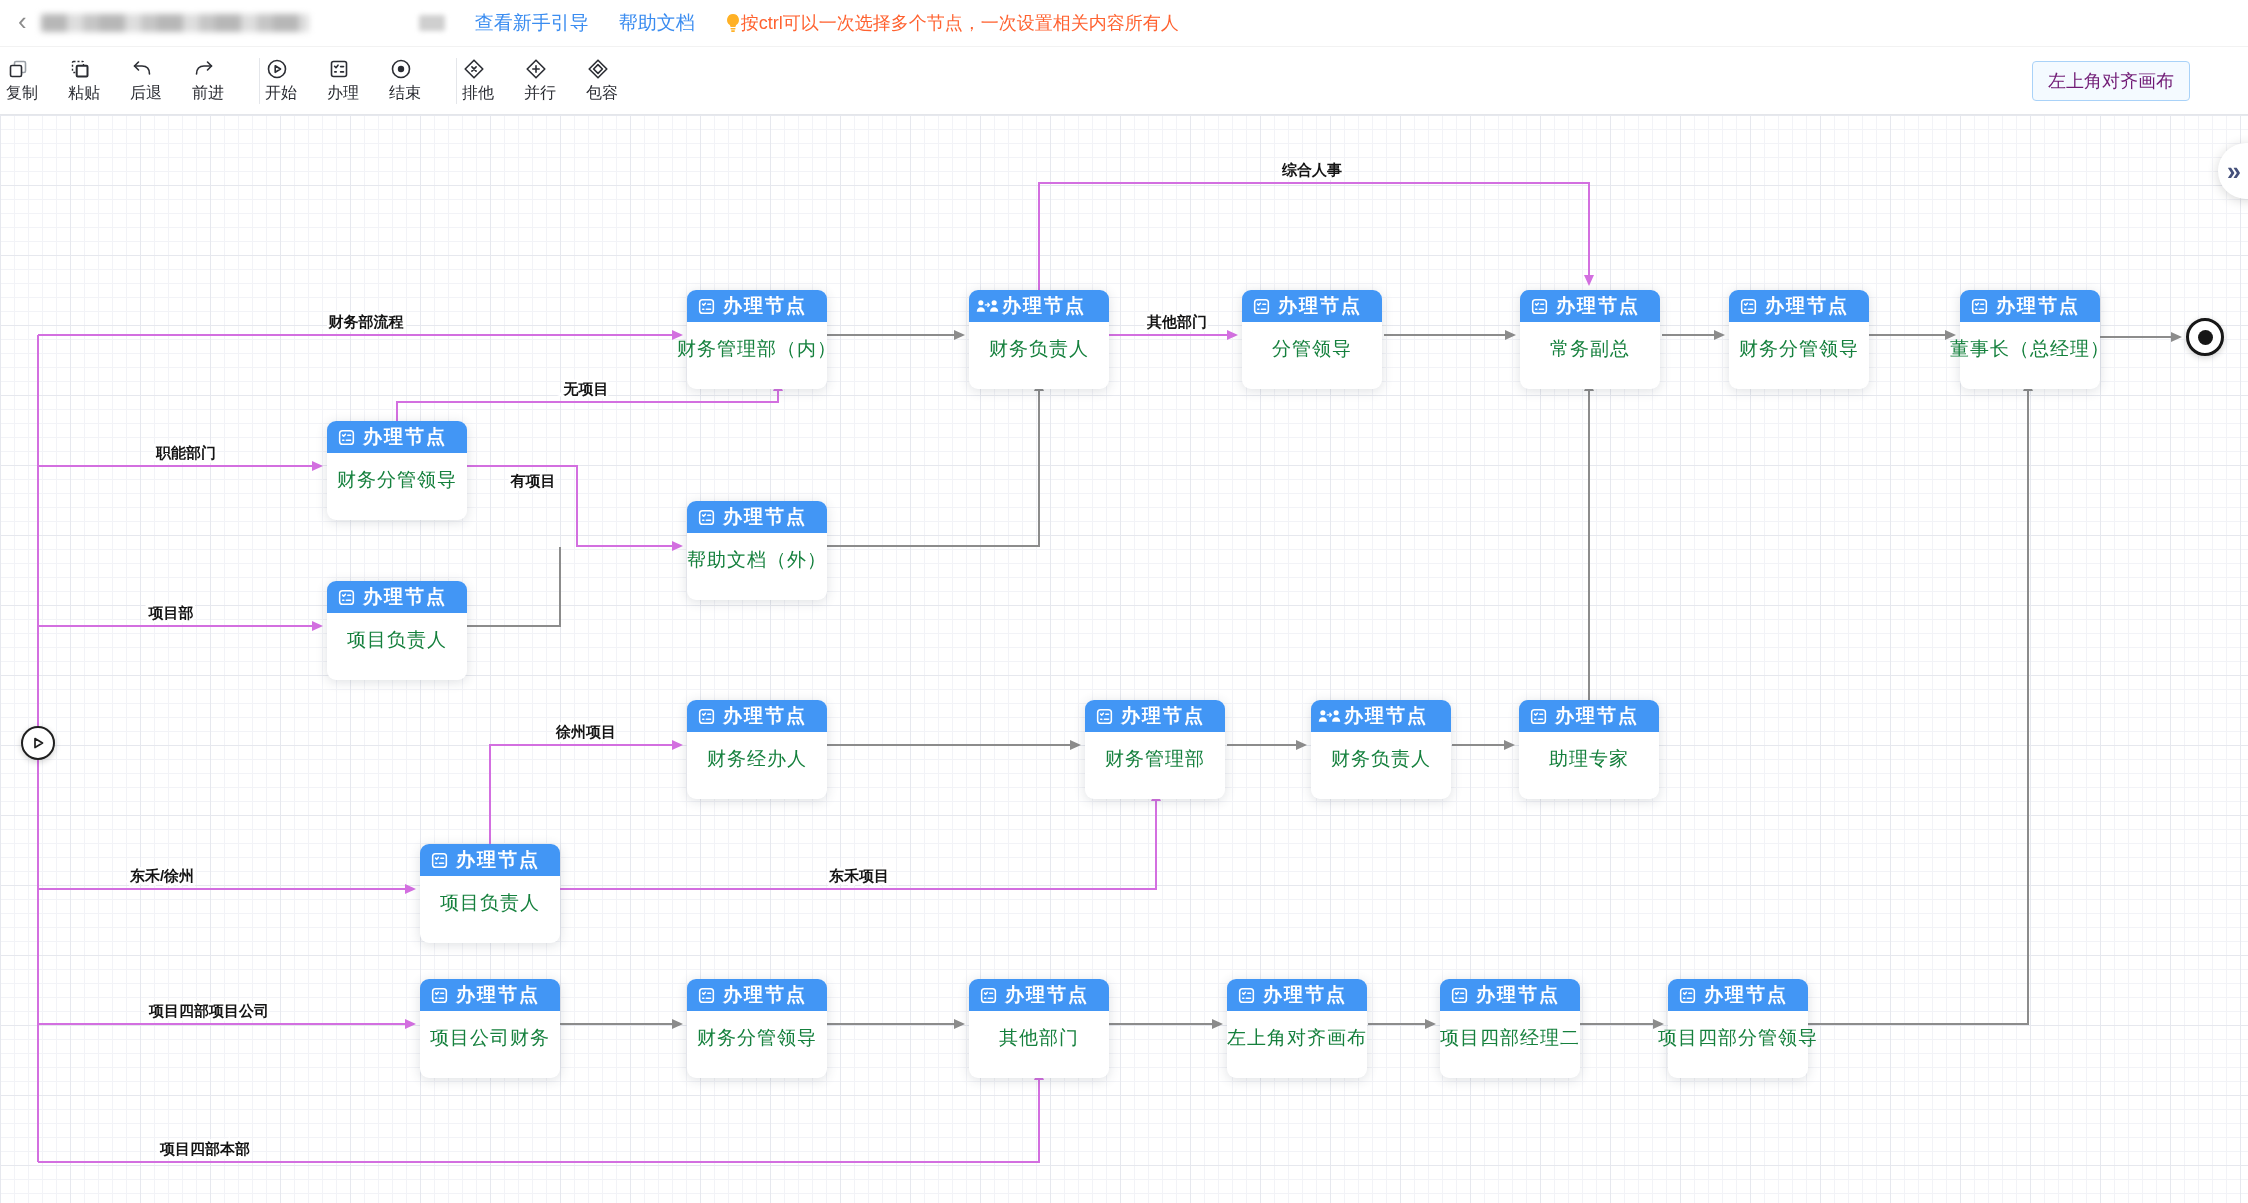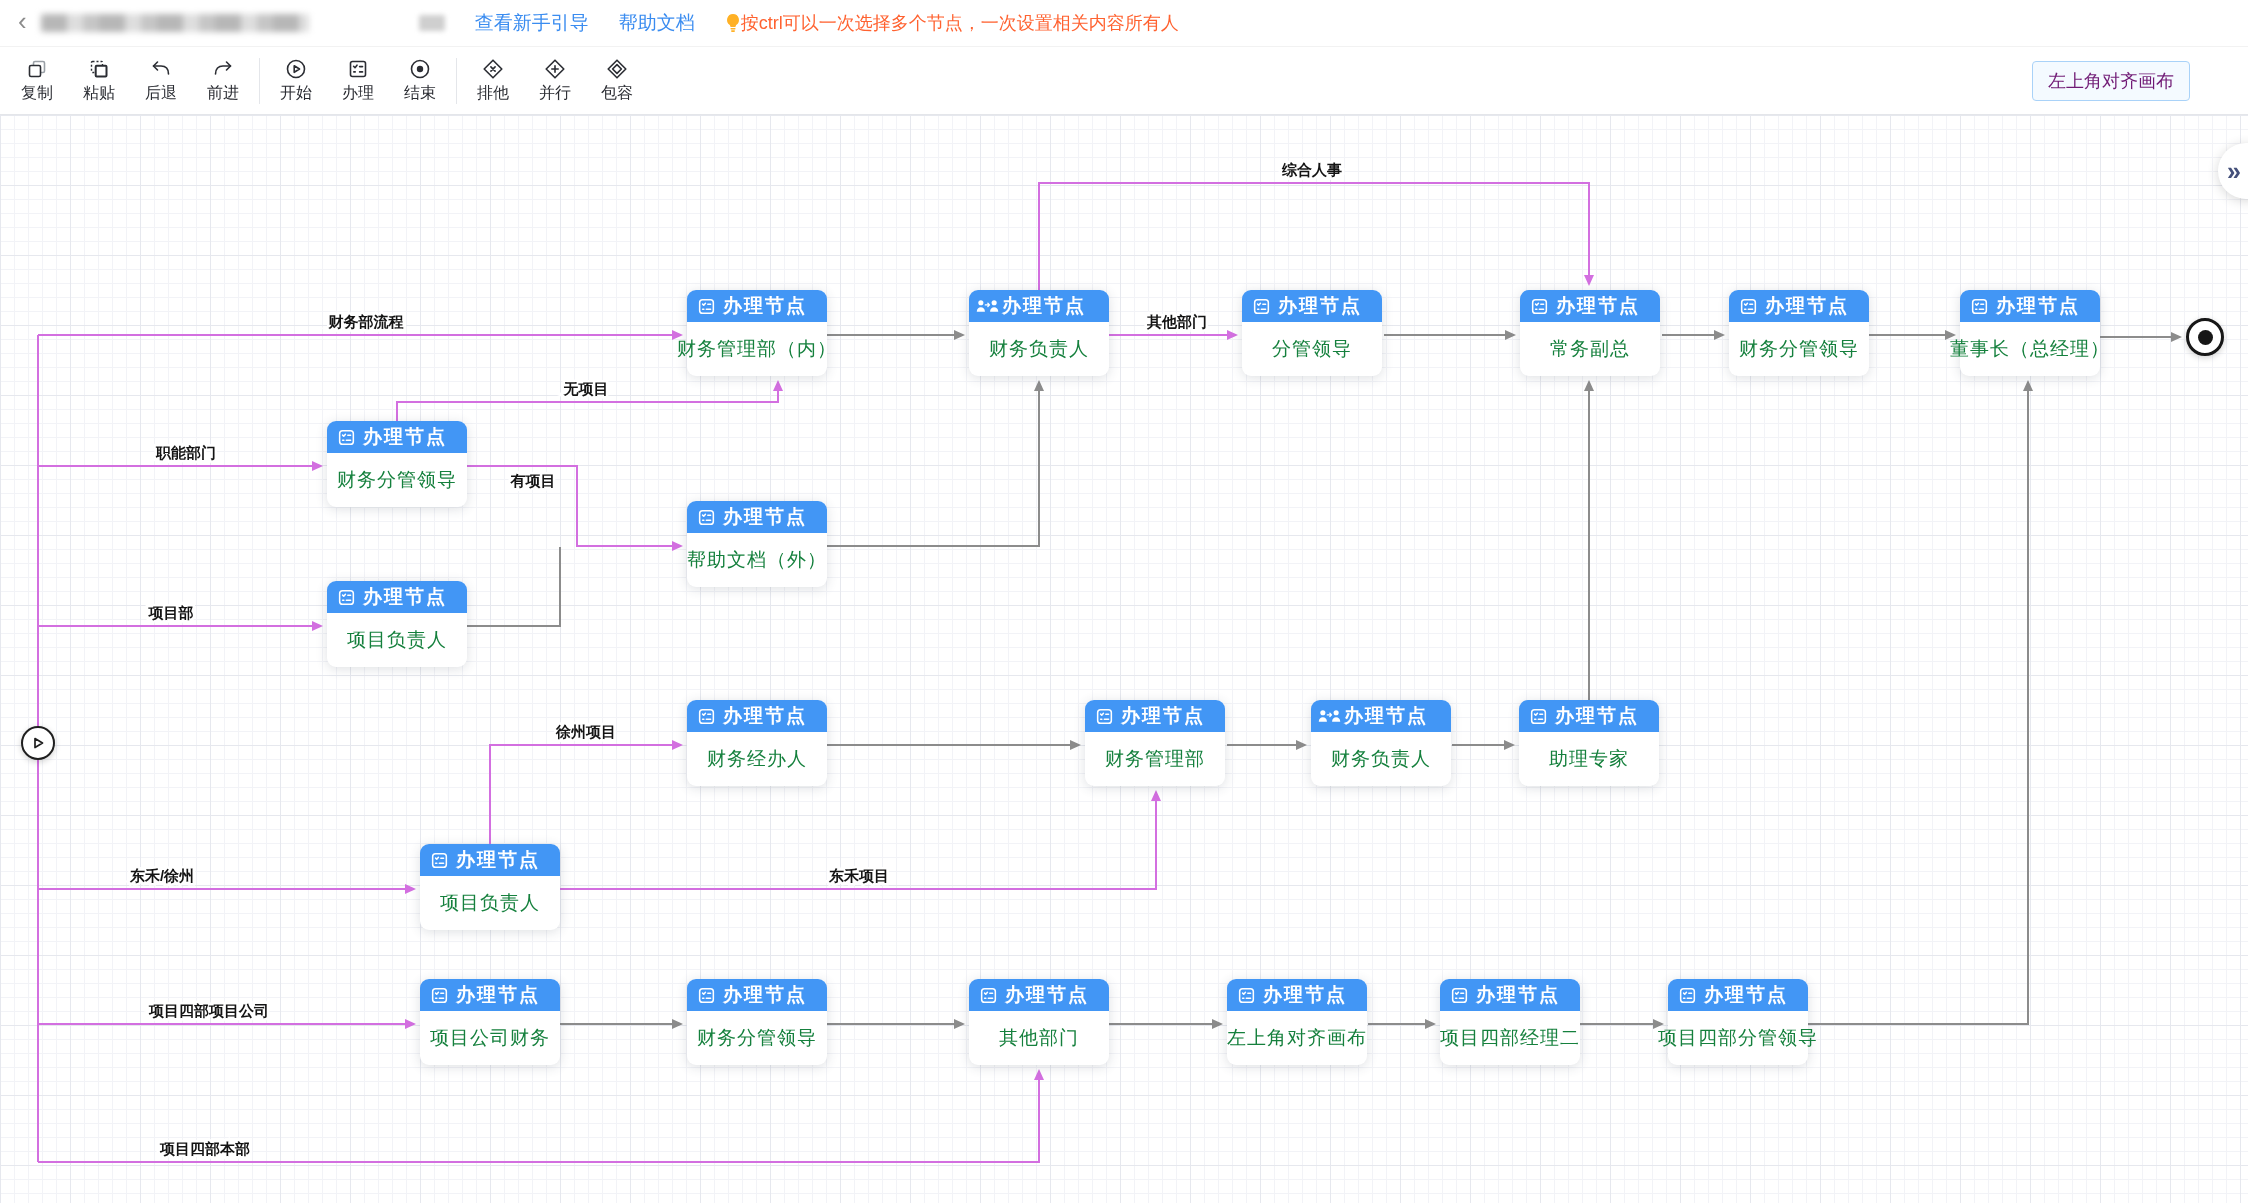--- a/index.html
+++ b/index.html
@@ -20,21 +20,21 @@
   .instr{color:#33353a;font-size:19px;}
   .hlink{color:#3a8cf0;font-size:19px;text-decoration:none;cursor:pointer;margin-left:16px;}
   .tipwrap{display:flex;align-items:center;margin-left:16px;}
   .tip{color:#ff6230;font-size:18px;}
   
   .toolbar{
     position:relative;height:67px;background:#fff;border-bottom:1px solid #e4e6ea;
     display:flex;align-items:center;padding:0 6px;
   }
   #toolbar-groups{display:flex;align-items:center;height:100%;}
-  .tb-btn{width:62px;display:flex;flex-direction:column;align-items:center;gap:2px;
+  .tb-btn{width:62px;display:flex;flex-direction:column;align-items:flex-start;gap:2px;
     color:#2b2d33;font-size:16px;cursor:pointer;user-select:none;}
   .tb-btn svg{display:block;}
   .tb-sep{width:1px;height:46px;background:#e4e6ea;margin:0 5px;}
   .align-btn{
     position:absolute;right:58px;top:50%;transform:translateY(-50%);
     background:#f4faff;border:1px solid #a9d2f8;color:#701a75;
     font-size:18px;padding:7px 15px;border-radius:4px;cursor:pointer;
     font-family:inherit;
   }
   
@@ -43,21 +43,21 @@
     background-image:
       linear-gradient(#e6e8ee 1px,transparent 1px),
       linear-gradient(90deg,#e6e8ee 1px,transparent 1px),
       linear-gradient(#f2f3f7 1px,transparent 1px),
       linear-gradient(90deg,#f2f3f7 1px,transparent 1px);
     background-size:70px 70px,70px 70px,14px 14px,14px 14px;
     overflow:hidden;
   }
   #edges-svg{position:absolute;left:0;top:0;z-index:1;}
   .node{
-    position:absolute;width:140px;height:86px;z-index:2;border-radius:9px;
+    position:absolute;width:140px;height:99px;z-index:2;border-radius:9px;
     background:#fff;box-shadow:0 2px 12px rgba(50,60,80,.16);cursor:pointer;
   }
   .node-header{
     height:32px;background:#4296f5;border-radius:9px 9px 0 0;
     display:flex;align-items:center;padding:0 10px;gap:7px;
     color:#fff;font-size:19px;font-weight:bold;letter-spacing:2px;white-space:nowrap;
   }
   .node-header.cs{gap:2px;padding:0 6px;}
   .node-body{
     height:54px;display:flex;align-items:center;justify-content:center;

